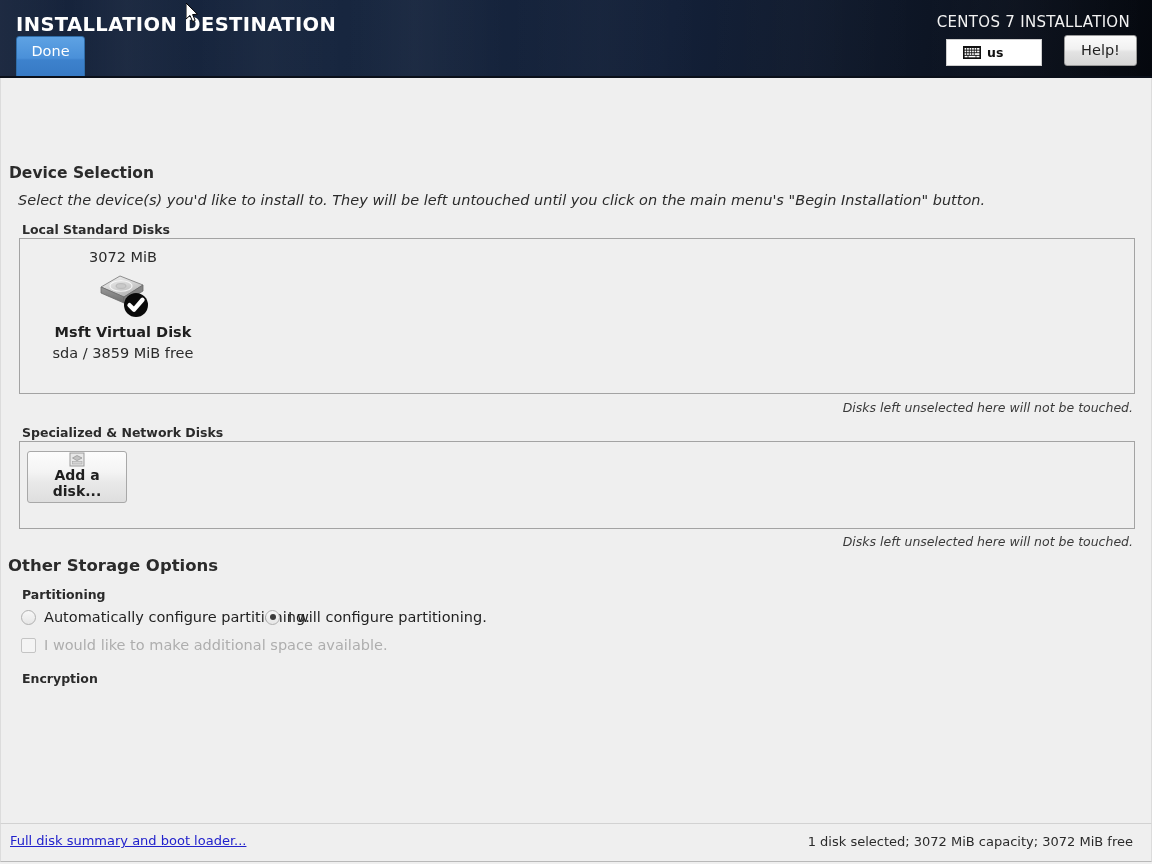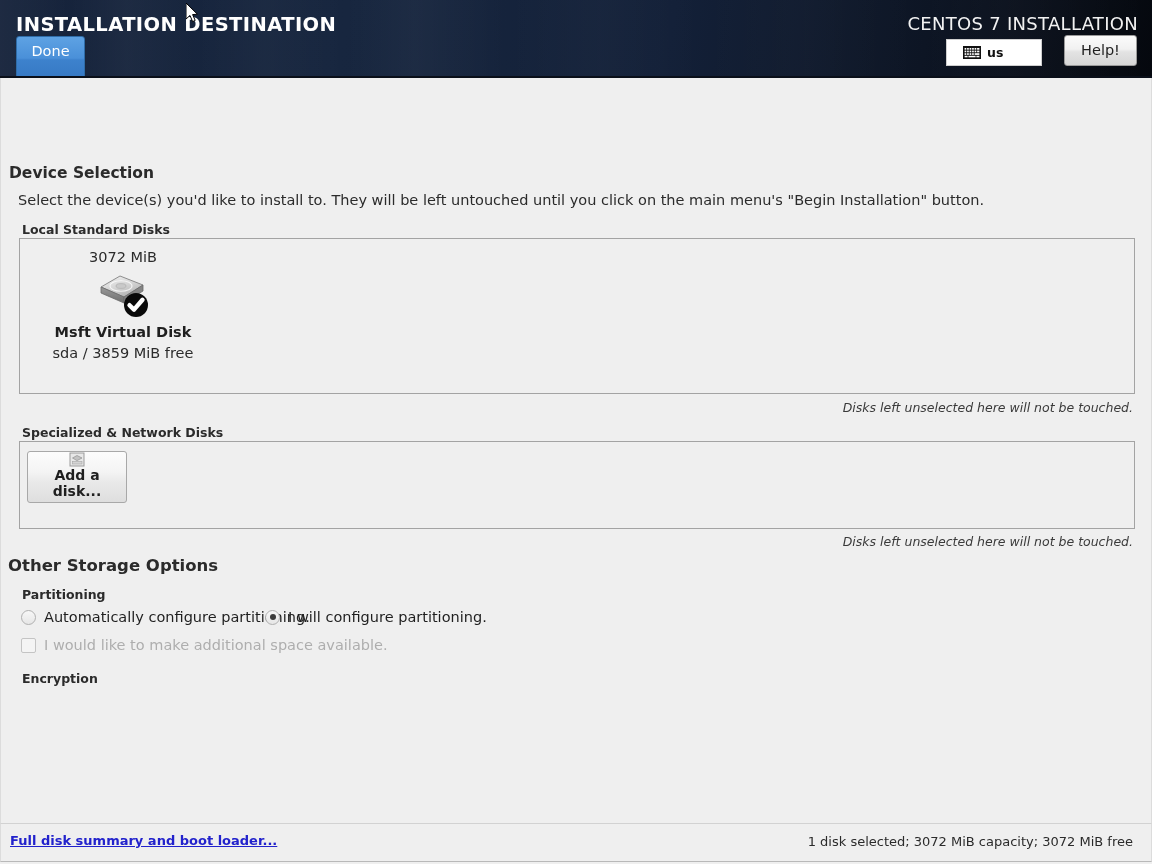--- a/index.html
+++ b/index.html
@@ -59,23 +59,23 @@
     background: linear-gradient(180deg, #5ea2e3 0%, #4a90d9 48%, #3d82cd 52%, #3577c2 100%);
     color: #ffffff;
     font-size: 14.5px;
     line-height: 28px;
     text-align: center;
     box-sizing: border-box;
     cursor: pointer;
   }
   .hdr-right-title {
     position: absolute;
-    right: 14px;
+    right: 22px;
     top: 13px;
-    font-size: 18px;
+    font-size: 15px;
     color: #f2f2f2;
     letter-spacing: 0.3px;
     white-space: nowrap;
   }
   .kbd-box {
     position: absolute;
     left: 946px;
     top: 39px;
     width: 96px;
     height: 27px;
@@ -138,20 +138,21 @@
     font-size: 15.5px;
     font-weight: bold;
     color: #2b2b2b;
   }
   .desc {
     position: absolute;
     left: 17px;
     top: 114px;
     font-size: 14.5px;
     color: #2b2b2b;
+    font-style: italic;
   }
   .sub-head {
     position: absolute;
     font-size: 12.5px;
     font-weight: bold;
     color: #2b2b2b;
   }
   .panel {
     position: absolute;
     border: 1px solid #a3a3a3;
@@ -291,21 +292,20 @@
     box-sizing: border-box;
   }
   .footer-link {
     position: absolute;
     left: 9px;
     top: 9px;
     font-size: 13px;
     color: #2222cc;
     text-decoration: underline;
     cursor: pointer;
-    font-weight: bold;
   }
   .footer-status {
     position: absolute;
     right: 18px;
     top: 10px;
     font-size: 13px;
     color: #2b2b2b;
     white-space: nowrap;
   }
 </style>

